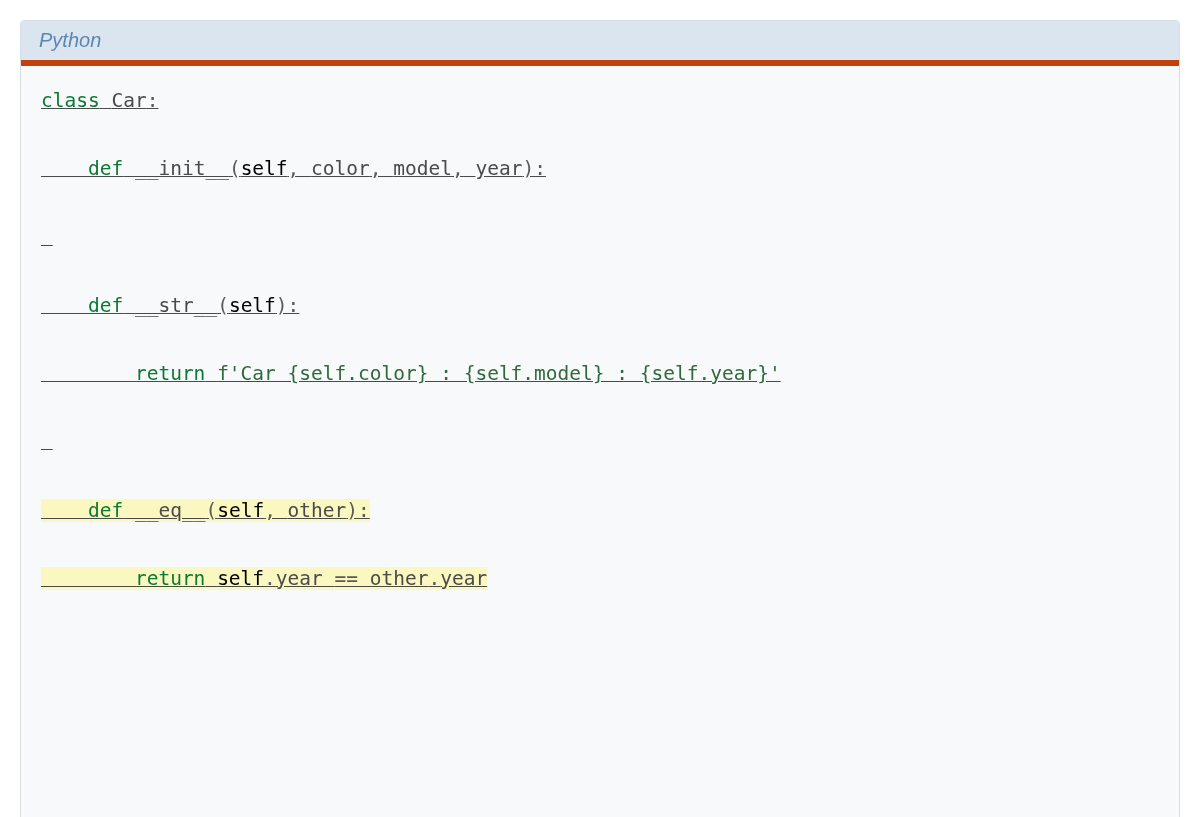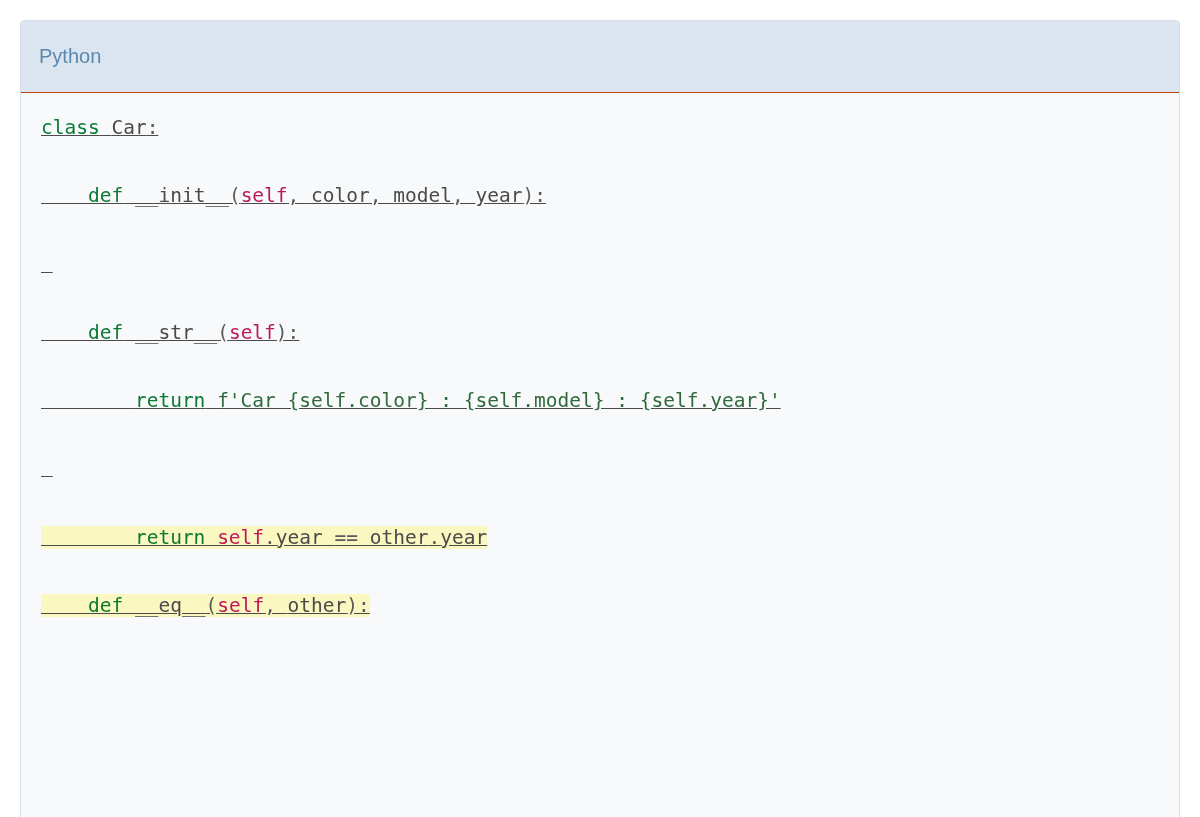--- a/index.html
+++ b/index.html
@@ -9,57 +9,58 @@
     font-family: "SFMono-Regular", Consolas, "Liberation Mono", Menlo, monospace;
   }
   .code-block {
     border: 1px solid #d6dde4;
     border-radius: 4px;
     overflow: hidden;
     background: #f7f9fb;
   }
   .code-header {
     background: #dbe5ef;
-    padding: 24px 18px;
+    padding: 8px 18px;
     color: #5b87b0;
     font-size: 20px;
     font-family: -apple-system, BlinkMacSystemFont, "Segoe UI", Helvetica, Arial, sans-serif;
-    border-bottom: 1px solid #c2410c;
+    border-bottom: 6px solid #c2410c;
+    font-style: italic;
   }
   pre {
     margin: 0;
     padding: 18px 20px 24px 20px;
     font-size: 19.5px;
     line-height: 1.75;
     white-space: pre;
     overflow-x: auto;
     color: #4a4a4a;
   }
   .tok-kw { color: #0a7a33; }       
-  .tok-builtin { color: #be185d; }  
+  .tok-builtin { color: #000000; }  
   .tok-name { color: #4a4a4a; }     
   .tok-op { color: #5a5a5a; }       
   .tok-str { color: #316a3a; }      
   .tok-punc { color: #5a5a5a; }
   .hl { background: #fbf7c0; display: inline; }
   .line { display: block; text-decoration: underline; }
 </style>
 </head>
 <body>
 
 <div class="code-block">
   <div class="code-header">Python</div>
   <pre><code id="code-target"><span class="line"><span><span class="tok-kw">class</span><span> </span><span class="tok-name">Car</span><span class="tok-punc">:</span></span></span>
 <span class="line"><span><span>    </span><span class="tok-kw">def</span><span> </span><span class="tok-name">__init__</span><span class="tok-punc">(</span><span class="tok-builtin">self</span><span class="tok-punc">, </span><span class="tok-name">color</span><span class="tok-punc">, </span><span class="tok-name">model</span><span class="tok-punc">, </span><span class="tok-name">year</span><span class="tok-punc">):</span></span></span>
 <span class="line"><span style="background: transparent;">&nbsp;</span></span>
 <span class="line"><span><span>    </span><span class="tok-kw">def</span><span> </span><span class="tok-name">__str__</span><span class="tok-punc">(</span><span class="tok-builtin">self</span><span class="tok-punc">):</span></span></span>
 <span class="line"><span><span>        </span><span class="tok-kw">return</span><span> </span><span class="tok-str">f'Car {self.color} : {self.model} : {self.year}'</span></span></span>
 <span class="line"><span style="background: transparent;">&nbsp;</span></span>
+<span class="line"><span class="hl"><span>    </span><span class="tok-kw">def</span><span> </span><span class="tok-name">__eq__</span><span class="tok-punc">(</span><span class="tok-builtin">self</span><span class="tok-punc">, </span><span class="tok-name">other</span><span class="tok-punc">):</span></span></span>
 <span class="line"><span class="hl"><span>        </span><span class="tok-kw">return</span><span> </span><span class="tok-builtin">self</span><span class="tok-punc">.</span><span class="tok-name">year </span><span class="tok-op">==</span><span class="tok-name"> other</span><span class="tok-punc">.</span><span class="tok-name">year</span></span></span>
-<span class="line"><span class="hl"><span>    </span><span class="tok-kw">def</span><span> </span><span class="tok-name">__eq__</span><span class="tok-punc">(</span><span class="tok-builtin">self</span><span class="tok-punc">, </span><span class="tok-name">other</span><span class="tok-punc">):</span></span></span>
 
 
 
 
 
 
 
 </code></pre>
 </div>
 

